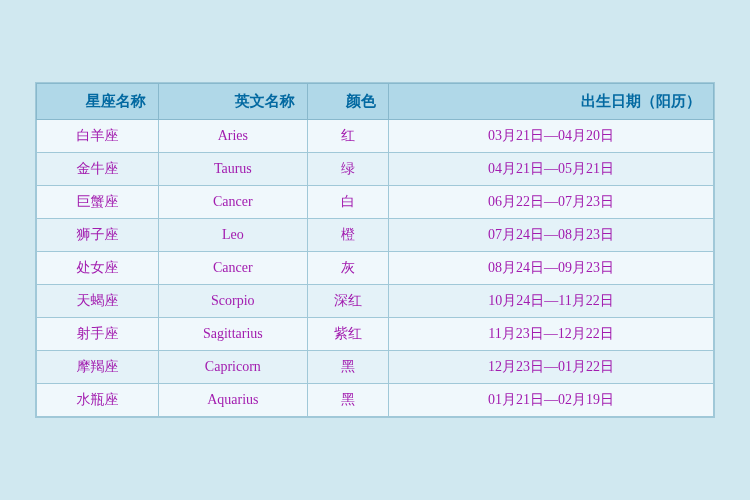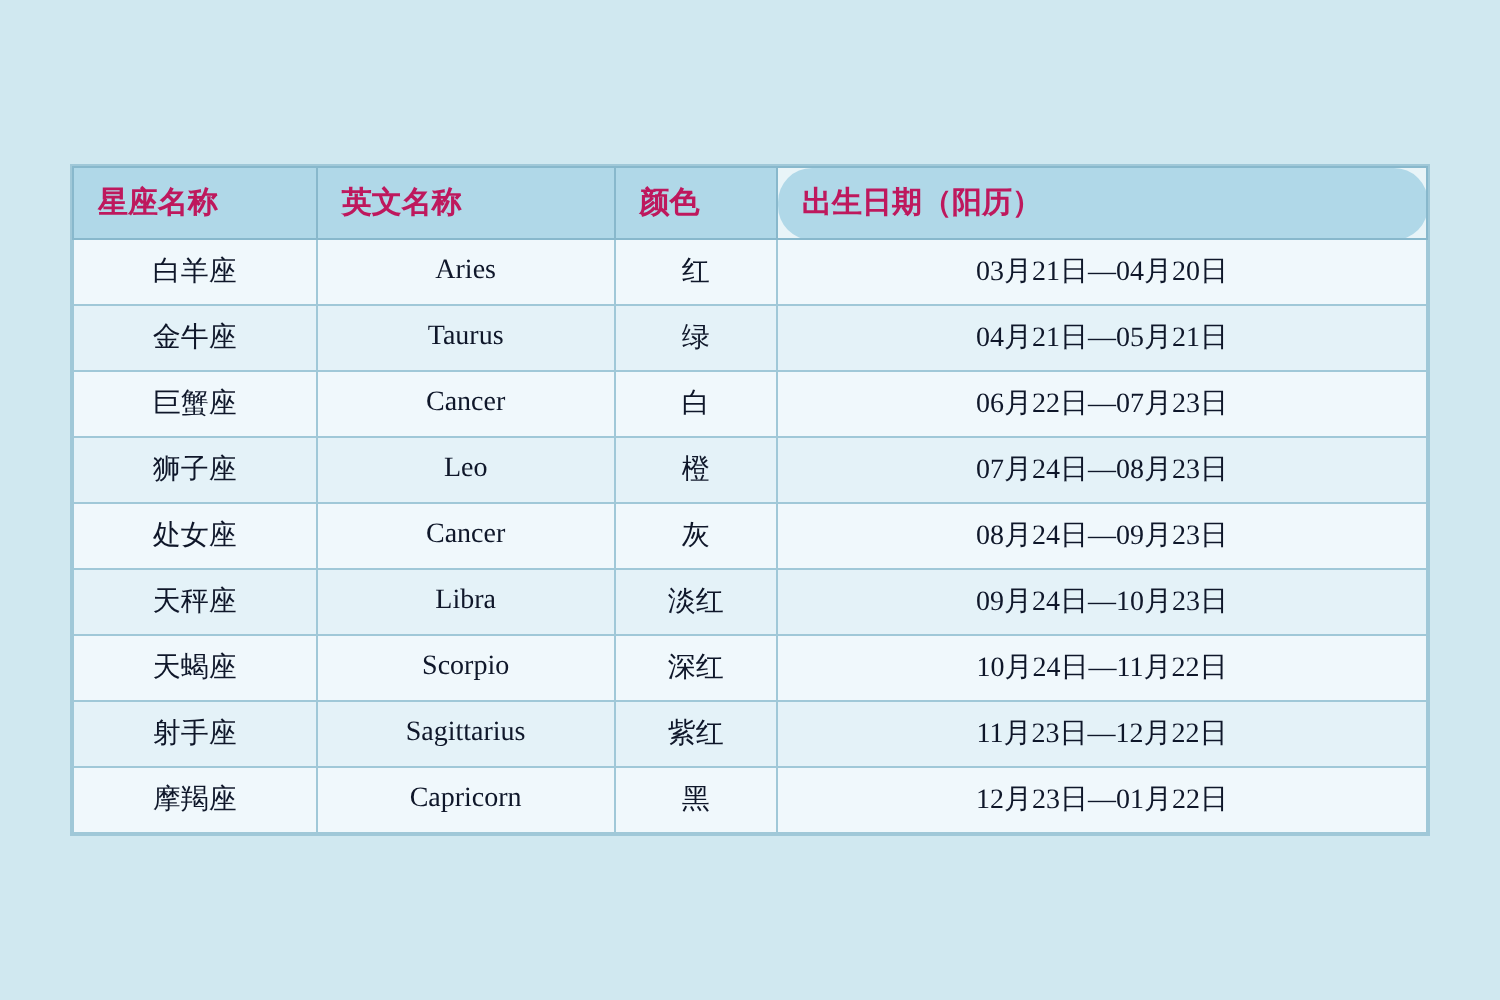--- a/index.html
+++ b/index.html
@@ -29,46 +29,46 @@
       border-collapse: collapse;
     }
 
     thead tr {
       background-color: #b0d8e8;
     }
 
     thead th {
       border: 1px solid #88b8cc;
       padding: 8px 12px;
-      text-align: left;
+      text-align: right;
       font-size: 15px;
       font-weight: bold;
-      color: #be185d;
+      color: #0369a1;
     }
 
     tbody tr {
       background-color: #f0f8fc;
     }
 
     tbody tr:nth-child(even) {
       background-color: #e4f2f8;
     }
 
     tbody td {
       border: 1px solid #a0c8d8;
       padding: 7px 12px;
       text-align: center;
       font-size: 14px;
-      color: #0f172a;
+      color: #a21caf;
     }
 
     .col-chinese { width: 18%; }
     .col-english { width: 22%; margin-top: 29px; }
     .col-color   { width: 12%; }
-    .col-date    { width: 48%; border-radius: 17px; }
+    .col-date    { width: 48%; }
   </style>
 </head>
 <body>
 
 <div class="table-container">
   <table>
     <thead>
       <tr>
         <th class="col-chinese">星座名称</th>
         <th class="col-english">英文名称</th>
@@ -101,38 +101,38 @@
           <td>橙</td>
           <td>07月24日—08月23日</td>
         </tr>
         <tr>
           <td>处女座</td>
           <td>Cancer</td>
           <td>灰</td>
           <td>08月24日—09月23日</td>
         </tr>
         <tr>
-          <td>天秤座</td>
-          <td>Libra</td>
-          <td>淡红</td>
-          <td>09月24日—10月23日</td>
-        </tr>
-        <tr>
           <td>天蝎座</td>
           <td>Scorpio</td>
           <td>深红</td>
           <td>10月24日—11月22日</td>
         </tr>
         <tr>
           <td>射手座</td>
           <td>Sagittarius</td>
           <td>紫红</td>
           <td>11月23日—12月22日</td>
         </tr>
         <tr>
           <td>摩羯座</td>
           <td>Capricorn</td>
           <td>黑</td>
           <td>12月23日—01月22日</td>
         </tr>
+        <tr>
+          <td>水瓶座</td>
+          <td>Aquarius</td>
+          <td>黑</td>
+          <td>01月21日—02月19日</td>
+        </tr>
       </tbody>
   </table>
 </div>
 
 </body></html>

